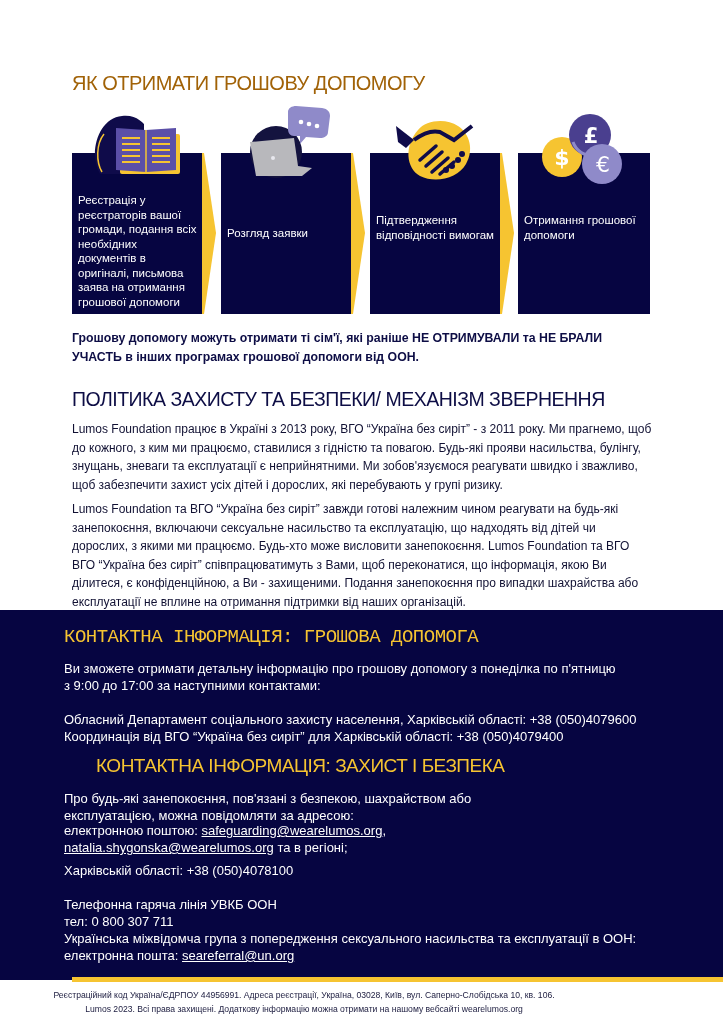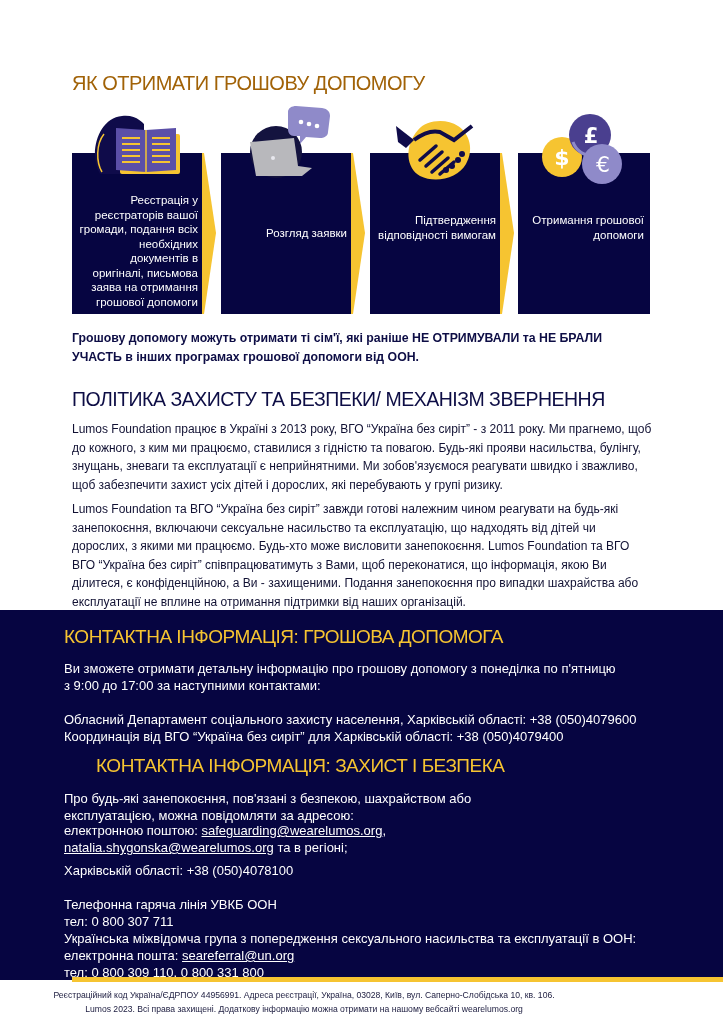--- a/index.html
+++ b/index.html
@@ -11,21 +11,21 @@
     font-size: 20px; letter-spacing: -0.5px; color: #a16207; font-weight: normal;
   }
 
   
   .step {
     position: absolute; top: 153px; width: 132px; height: 161px;
     background: #060541;
   }
   .step .txt {
     position: absolute; left: 6px; right: 6px;
-    color: #ffffff; text-align: right; font-size: 11.5px; line-height: 14.5px;
+    color: #ffffff; text-align: left; font-size: 11.5px; line-height: 14.5px;
   }
   .chev {
     position: absolute; top: 0; right: -12px; width: 14px; height: 161px;
   }
   .icon { position: absolute; }
 
   .notice {
     position: absolute; left: 72px; top: 329px; width: 560px;
     font-weight: bold; font-size: 12.3px; line-height: 19px; color: #0d0d45;
   }
@@ -139,39 +139,38 @@
   <text x="63" y="60" text-anchor="middle" font-family="DejaVu Sans, sans-serif" font-size="22" fill="#ffffff">€</text>
 </svg>
 
 <div class="notice">Грошову допомогу можуть отримати ті сім'ї, які раніше НЕ ОТРИМУВАЛИ та НЕ БРАЛИ УЧАСТЬ в інших програмах грошової допомоги від ООН.</div>
 
 <h2 class="h2">ПОЛІТИКА ЗАХИСТУ ТА БЕЗПЕКИ/ МЕХАНІЗМ ЗВЕРНЕННЯ</h2>
 <p class="para" style="top:420px;">Lumos Foundation працює в Україні з 2013 року, ВГО “Україна без сиріт” - з 2011 року. Ми прагнемо, щоб до кожного, з ким ми працюємо, ставилися з гідністю та повагою. Будь-які прояви насильства, булінгу, знущань, зневаги та експлуатації є неприйнятними. Ми зобов'язуємося реагувати швидко і зважливо, щоб забезпечити захист усіх дітей і дорослих, які перебувають у групі ризику.</p>
 <p class="para" style="top:500px;">Lumos Foundation та ВГО “Україна без сиріт” завжди готові належним чином реагувати на будь-які занепокоєння, включаючи сексуальне насильство та експлуатацію, що надходять від дітей чи дорослих, з якими ми працюємо. Будь-хто може висловити занепокоєння. Lumos Foundation  та ВГО ВГО “Україна без сиріт”  співпрацюватимуть з Вами, щоб переконатися, що інформація, якою Ви ділитеся, є конфіденційною, а Ви - захищеними. Подання занепокоєння про випадки шахрайства або експлуатації не вплине на отримання підтримки від наших організацій.</p>
 
 <section class="dark">
-  <h3 class="sectitle" style="top:16px;">КОНТАКТНА ІНФОРМАЦІЯ: ГРОШОВА ДОПОМОГА</h3>
+  <h3 class="sectitle" style="top:16px;font-family:Liberation Mono, monospace;">КОНТАКТНА ІНФОРМАЦІЯ: ГРОШОВА ДОПОМОГА</h3>
   <p class="ctext" style="top:50px; width:560px;">Ви зможете отримати детальну інформацію про грошову допомогу з понеділка по п'ятницю з 9:00 до 17:00 за наступними контактами:</p>
   <p class="ctext" style="top:101px;">Обласний Департамент соціального захисту населення, Харківській області: +38 (050)4079600</p>
   <p class="ctext" style="top:118px;">Координація від ВГО “Україна без сиріт” для Харківській області: +38 (050)4079400</p>
 
   <h3 class="sectitle" style="top:145px;margin-left:32px;">КОНТАКТНА ІНФОРМАЦІЯ: ЗАХИСТ І БЕЗПЕКА</h3>
   <p class="ctext" style="top:172px; width:500px;margin-top:8px;">Про будь-які занепокоєння, пов'язані з безпекою, шахрайством або експлуатацією, можна повідомляти за адресою:</p>
   <p class="ctext" style="top:212px; width:520px;">
     <span>електронною поштою: </span><a>safeguarding@wearelumos.org</a><span>, </span><a>natalia.shygonska@wearelumos.org</a><span> та в регіоні;</span>
   </p>
   <p class="ctext" style="top:252px;">Харківській області: +38 (050)4078100</p>
 
   <p class="ctext" style="top:286px;">Телефонна гаряча лінія УВКБ ООН</p>
   <p class="ctext" style="top:303px;">тел: 0 800 307 711</p>
   <p class="ctext" style="top:320px;">Українська міжвідомча група з попередження сексуального насильства та експлуатації в ООН:</p>
   <p class="ctext" style="top:337px;">
     <span>електронна пошта: </span><a>seareferral@un.org</a>
   </p>
-  <p class="ctext" style="top:354px;">тел: 0 800 309 110, 0 800 331 800</p>
 </section>
 
 <div class="stripe"></div>
 
 <footer class="footer">
   <div>Реєстраційний код Україна/ЄДРПОУ 44956991. Адреса реєстрації, Україна, 03028, Київ, вул. Саперно-Слобідська 10, кв. 106.</div>
   <div>Lumos 2023. Всі права захищені. Додаткову інформацію можна отримати на нашому вебсайті wearelumos.org</div>
 </footer>
 
 </body></html>

